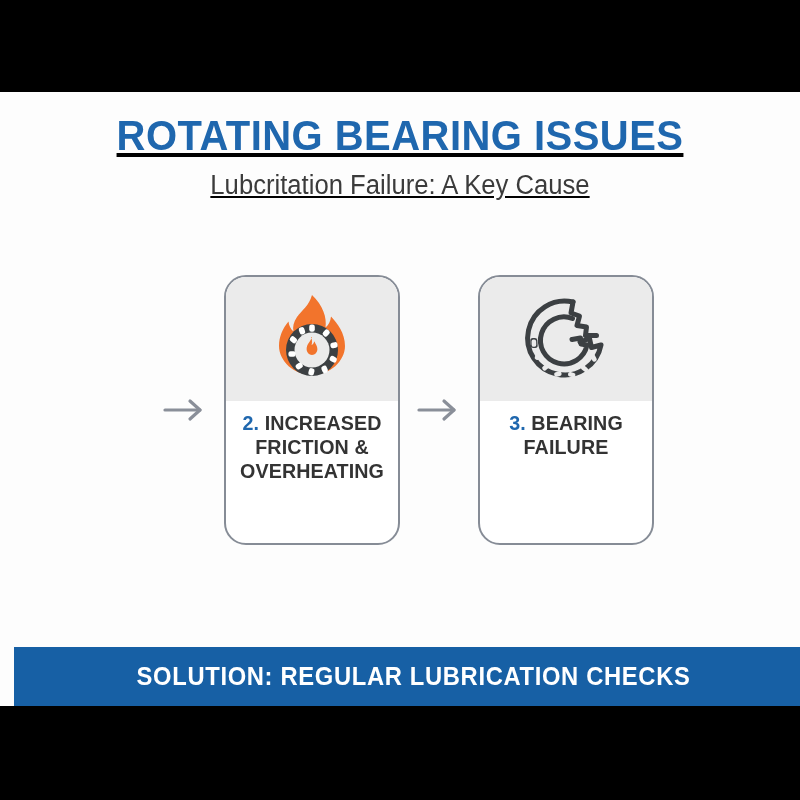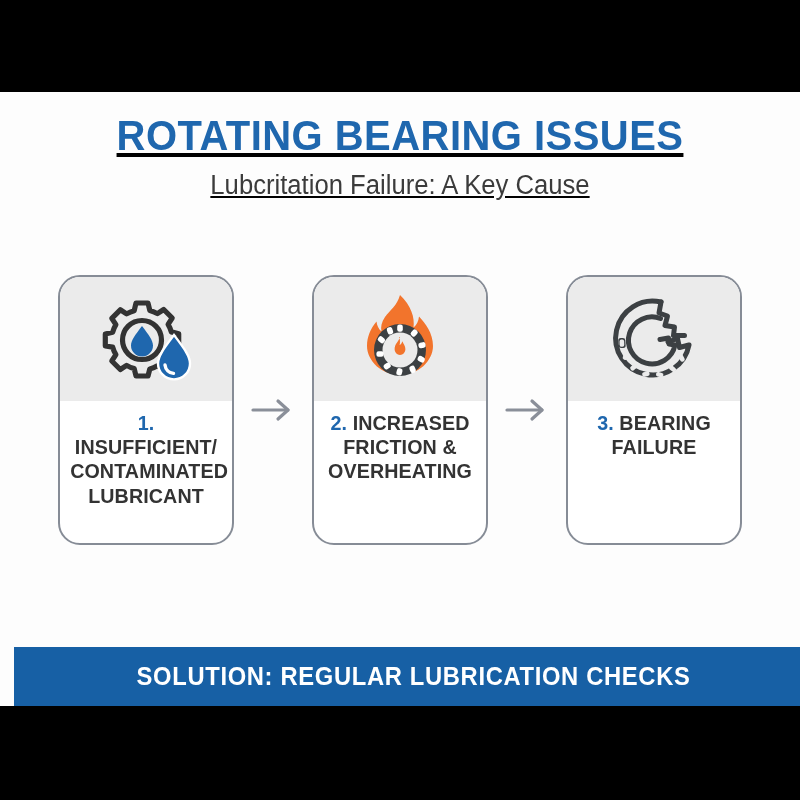--- a/index.html
+++ b/index.html
@@ -160,38 +160,20 @@
 
   <div id="canvas">
 
     <div id="heading-block">
       <div id="page-title">ROTATING BEARING ISSUES</div>
       <div id="page-subtitle">Lubcritation Failure: A Key Cause</div>
     </div>
 
     <div id="flow-row">
 
-      <div class="card">
-        <div class="card-icon-area">
-          <svg width="104" height="88" viewBox="0 0 104 88">
-            <g fill="none" stroke="#333333" stroke-width="5.2" stroke-linejoin="round" stroke-linecap="round">
-              <path d="M42 8 h12 l1.8 7.4 a27 27 0 0 1 7.6 3.2 l6.3-4.1 8.5 8.5 -4.1 6.3 a27 27 0 0 1 3.2 7.6 l7.4 1.8 v12 l-7.4 1.8 a27 27 0 0 1 -3.2 7.6 l4.1 6.3 -8.5 8.5 -6.3-4.1 a27 27 0 0 1 -7.6 3.2 L54 81 H42 l-1.8-7.4 a27 27 0 0 1 -7.6-3.2 l-6.3 4.1 -8.5-8.5 4.1-6.3 a27 27 0 0 1 -3.2-7.6 L11.3 51 V39 l7.4-1.8 a27 27 0 0 1 3.2-7.6 l-4.1-6.3 8.5-8.5 6.3 4.1 a27 27 0 0 1 7.6-3.2 Z"></path>
-              <circle cx="48" cy="45" r="19.5"></circle>
-            </g>
-            <path d="M48 31 c6.5 8.6 11 14.2 11 19.4 a11 11 0 0 1 -22 0 C37 45.2 41.5 39.6 48 31 Z" fill="#1F67AE"></path>
-            <path d="M80 40 c9.5 12.6 16 20.8 16 28.4 a16 16 0 0 1 -32 0 C64 60.8 70.5 52.6 80 40 Z" fill="#1F67AE" stroke="#ffffff" stroke-width="2.4"></path>
-            <path d="M71 70 a9.5 9.5 0 0 0 8.5 8.4" fill="none" stroke="#ffffff" stroke-width="3.4" stroke-linecap="round"></path>
-          </svg>
-        </div>
-        <div class="card-label">
-          <div><span class="card-num">1.</span> <span>INSUFFICIENT/</span></div>
-          <div>CONTAMINATED</div>
-          <div>LUBRICANT</div>
-        </div>
-      </div>
 
       <div class="arrow-gap">
         <svg width="46" height="24" viewBox="0 0 46 24">
           <g stroke="#8A8F99" stroke-width="3.2" fill="none" stroke-linecap="round" stroke-linejoin="round">
             <line x1="3" y1="12" x2="38" y2="12"></line>
             <polyline points="28,3 38,12 28,21"></polyline>
           </g>
         </svg>
       </div>
 

